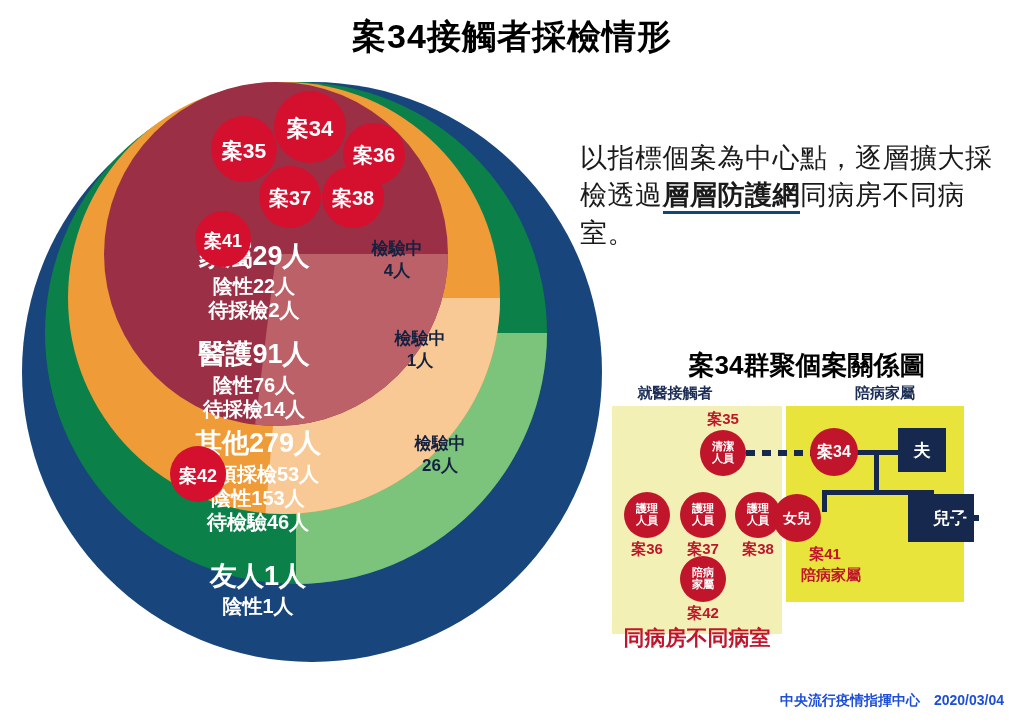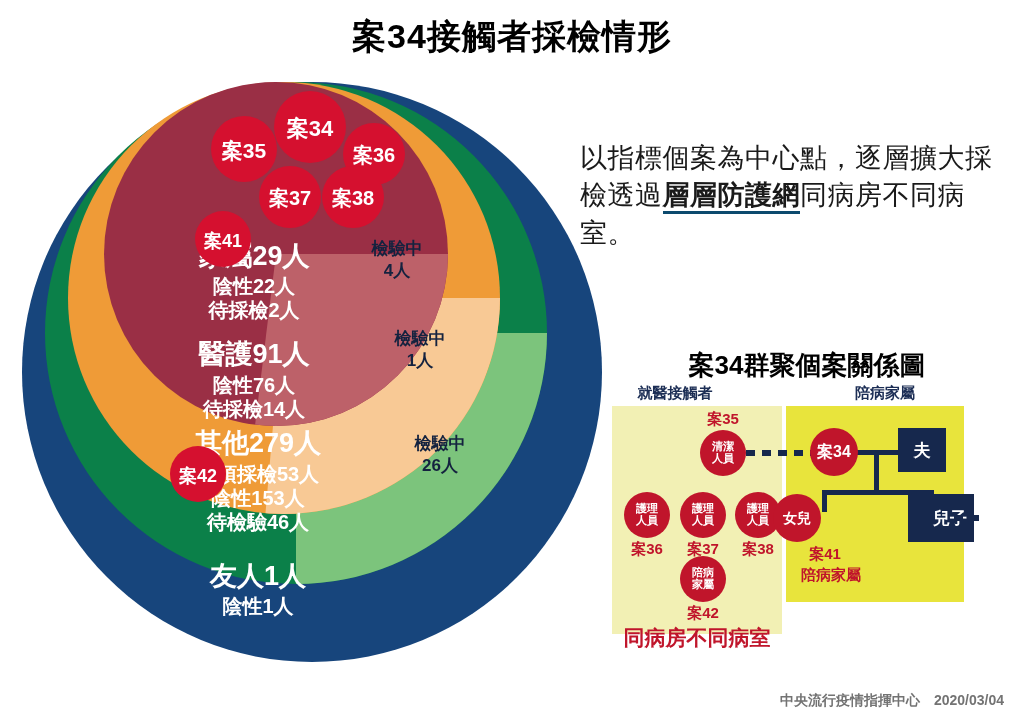--- a/index.html
+++ b/index.html
@@ -53,21 +53,21 @@
     display:flex;align-items:center;justify-content:center;
     font-size:17px;font-weight:bold;
   }
   .line{position:absolute;background:#16284d;}
   .dotline{
     position:absolute;height:6px;
     background-image:linear-gradient(to right,#16284d 0 9px,transparent 9px 16px);
     background-size:16px 6px;background-repeat:repeat-x;
   }
   #footer{
-    position:absolute;right:20px;bottom:14px;font-size:14px;font-weight:bold;color:#737373;
+    position:absolute;right:20px;bottom:14px;font-size:14px;font-weight:bold;color:#1d4ed8;
   }
   #footer span{margin-left:10px;}
 </style>
 </head>
 <body>
 
 <div id="page-title">案34接觸者採檢情形</div>
 
 <div id="venn-wrap">
   <svg id="venn" width="608" height="600" viewBox="0 0 608 600">

